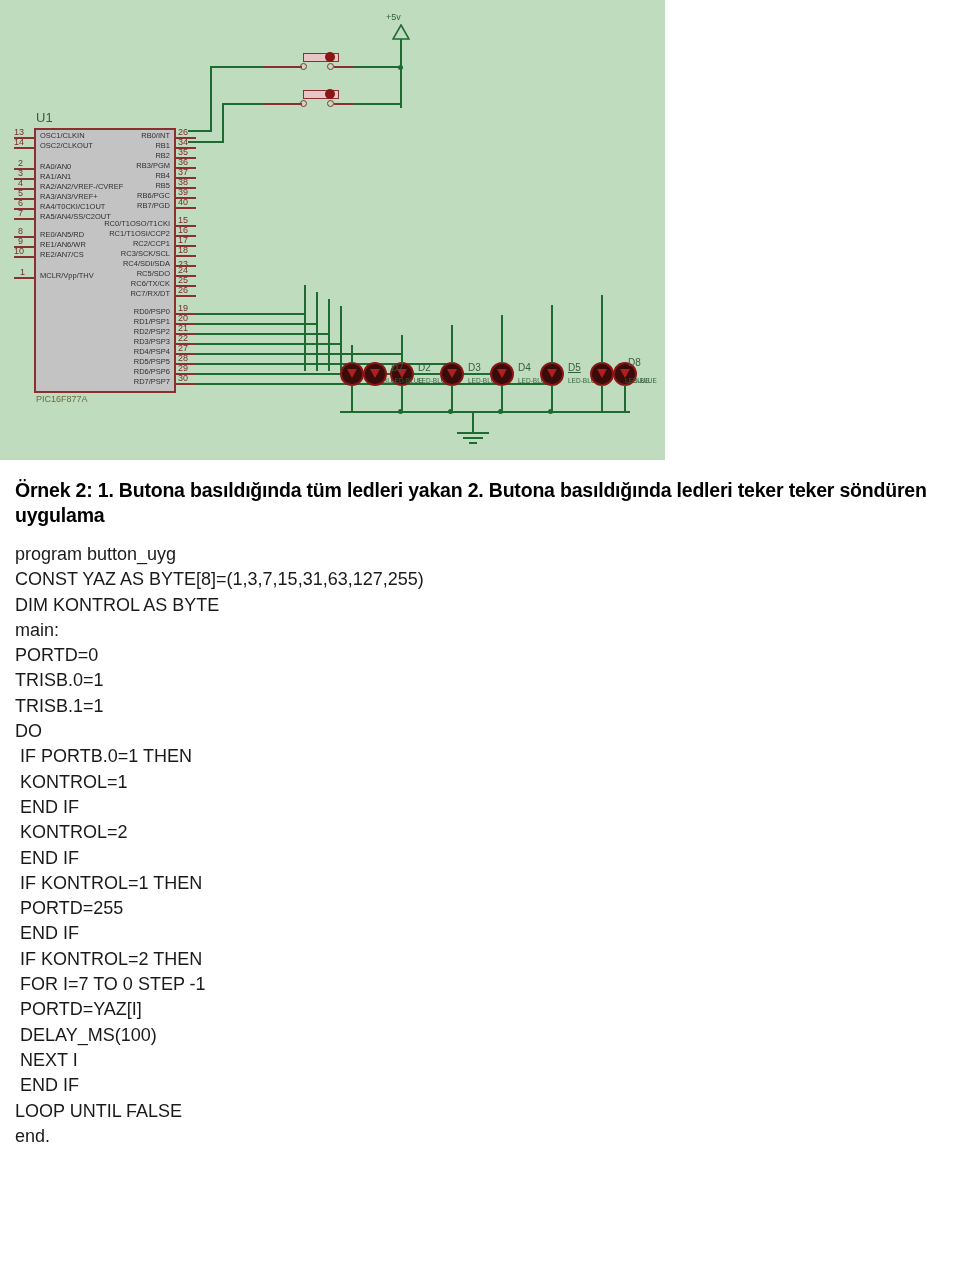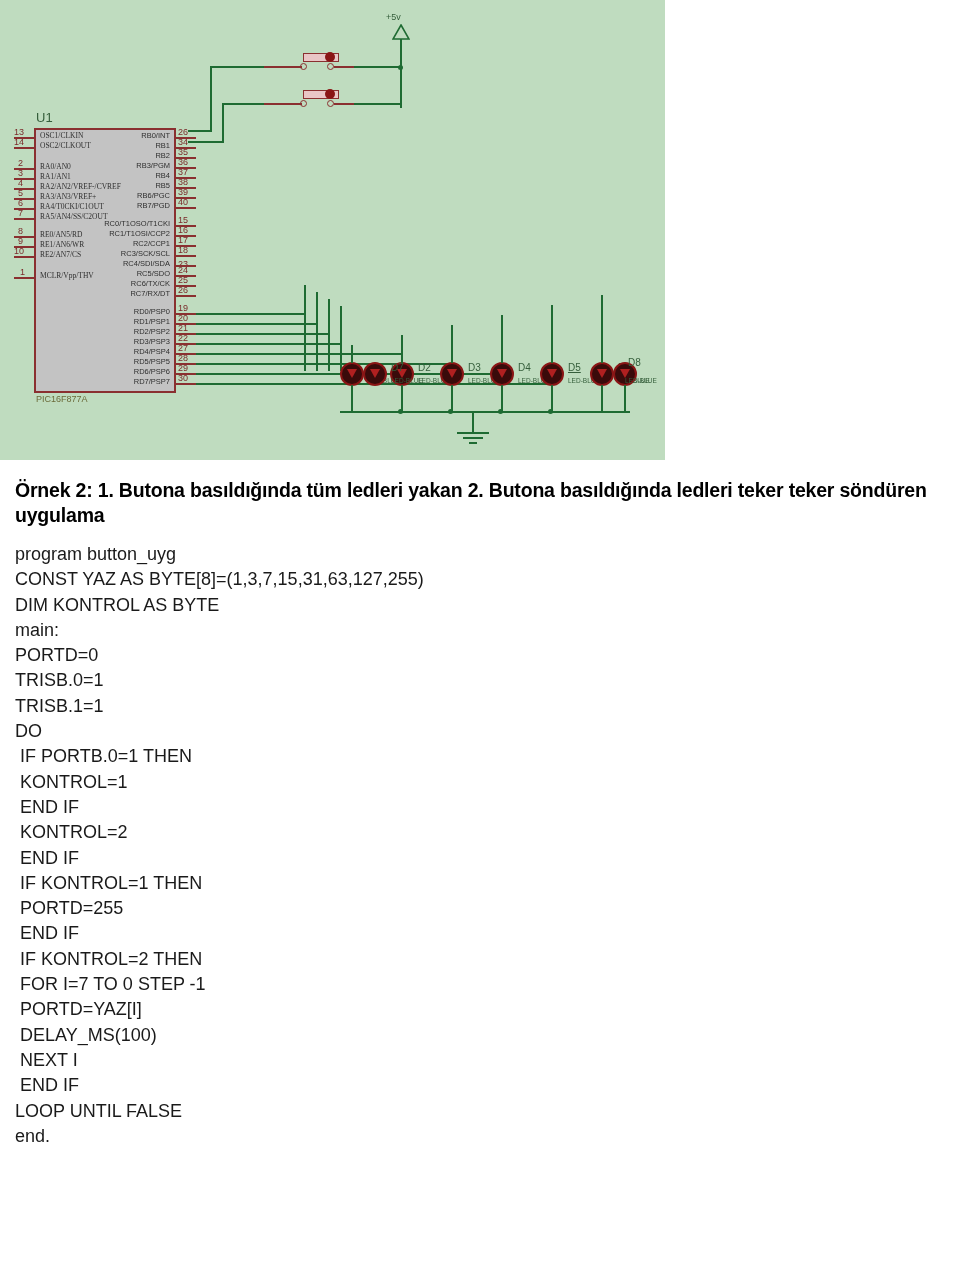--- a/index.html
+++ b/index.html
@@ -11,21 +11,21 @@
   .wire.h{height:2px;}
   .wire.v{width:2px;}
   .pinwire{position:absolute;background:#8a3030;height:2px;}
   .pinnum{position:absolute;font-size:9px;color:#7a2a2a;font-family:"Liberation Sans",sans-serif;line-height:9px;white-space:nowrap;}
 
   
   #chip{position:absolute;left:34px;top:128px;width:142px;height:265px;background:#c3c3c3;border:2px solid #8a3030;box-sizing:border-box;}
   #chipRef{position:absolute;left:36px;top:110px;font-size:13px;color:#355e3b;}
   #chipName{position:absolute;left:36px;top:394px;font-size:9px;color:#6b6b3a;}
   .plabel{position:absolute;font-size:7.5px;color:#2f2f2f;line-height:8px;white-space:nowrap;font-family:"Liberation Sans",sans-serif;}
-  .plabel.l{text-align:center;font-family:Liberation Serif, serif;}
+  .plabel.l{text-align:center;}
   .plabel.r{text-align:right;}
 
   
   #pwrlbl{position:absolute;left:386px;top:12px;font-size:9px;color:#355e3b;}
 
   
   .btn{position:absolute;width:36px;height:9px;background:#e9c6c6;border:1.5px solid #8a3030;box-sizing:border-box;}
   .btnterm{position:absolute;width:7px;height:7px;border:1.5px solid #8a3030;border-radius:50%;background:#bfdcbf;box-sizing:border-box;}
   .btndot{position:absolute;width:10px;height:10px;border-radius:50%;background:#8a1515;}
 

